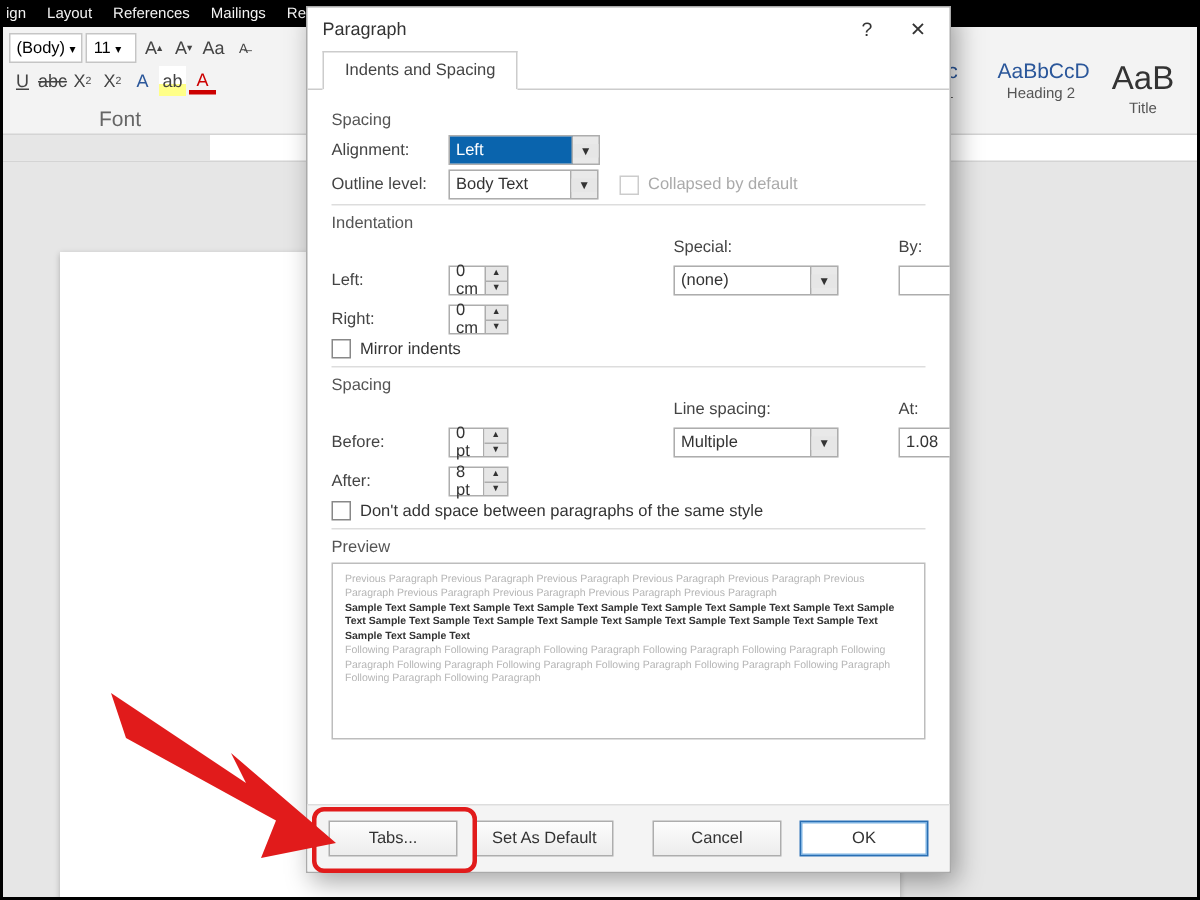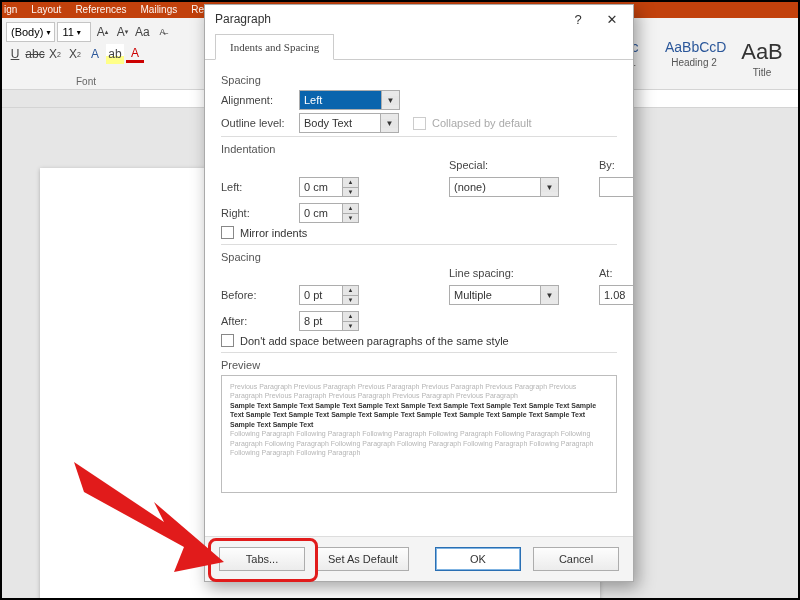--- a/index.html
+++ b/index.html
@@ -8,21 +8,21 @@
     font-family: "Segoe UI", Tahoma, sans-serif;
     font-size: 11px;
     background: #fff;
     overflow: hidden;
     width: 800px;
     height: 600px;
     position: relative;
   }
   
   .ribbon-tabs {
-    background: #c2410c;
+    background: #000000;
     color: #fff;
     height: 18px;
     display: flex;
     align-items: center;
     padding-left: 4px;
     gap: 14px;
     font-size: 10px;
     overflow: hidden;
     white-space: nowrap;
   }
@@ -51,25 +51,25 @@
     align-items: center;
     justify-content: center;
     width: 18px; height: 20px;
     font-size: 12px;
     color: #444;
   }
   .font-group { display: flex; flex-direction: column; gap: 2px; width: 195px;}
   .font-row { display: flex; align-items: center; gap: 2px; }
   .group-label {
     text-align: left;
-    font-size: 10px;
+    font-size: 14px;
     color: #666;
     position: absolute;
     bottom: 2px;
-    left: 76px;
+    left: 66px;
   }
   .styles-block {
     position: absolute;
     right: 6px;
     top: 18px;
     display: flex;
     gap: 4px;
     align-items: flex-start;
   }
   .style-tile {
@@ -131,21 +131,20 @@
   .titlebar .tb-btn {
     width: 34px; height: 24px;
     display: inline-flex; align-items: center; justify-content: center;
     font-size: 13px; color: #333;
   }
   .tabstrip {
     display: flex;
     border-bottom: 1px solid #ccc;
     padding: 0 10px;
     gap: 14px;
-    font-family: Liberation Serif, serif;
   }
   .tabstrip .tab {
     padding: 6px 14px 6px 14px;
     border: 1px solid transparent;
     border-bottom: none;
     font-size: 11px;
     position: relative;
     top: 1px;
     background: #fff;
     color: #444;
@@ -191,21 +190,21 @@
   .combo .drop {
     width: 17px;
     display:flex; align-items:center; justify-content:center;
     font-size: 8px;
     background: #e6e6e6;
   }
   .combo.sel .val { background:#0a64ad; color:#fff; }
   .spin {
     display:inline-flex;
     border:1px solid #adadad;
-    height:20px; width:60px;
+    height:20px; width:40px;
   }
   .spin .val {
     flex:1; padding:0 4px; display:flex; align-items:center;
     border-right:1px solid #adadad; background:#fff;
   }
   .spin .arrows {
     width:15px; display:flex; flex-direction:column;
   }
   .spin .arrows span{
     flex:1; display:flex; align-items:center; justify-content:center;
@@ -497,22 +496,22 @@
       <div>Previous Paragraph Previous Paragraph Previous Paragraph Previous Paragraph Previous Paragraph Previous Paragraph Previous Paragraph Previous Paragraph Previous Paragraph Previous Paragraph</div>
       <div class="bold">Sample Text Sample Text Sample Text Sample Text Sample Text Sample Text Sample Text Sample Text Sample Text Sample Text Sample Text Sample Text Sample Text Sample Text Sample Text Sample Text Sample Text Sample Text Sample Text</div>
       <div>Following Paragraph Following Paragraph Following Paragraph Following Paragraph Following Paragraph Following Paragraph Following Paragraph Following Paragraph Following Paragraph Following Paragraph Following Paragraph Following Paragraph Following Paragraph</div>
     </div>
   </div>
 
   <div class="dlg-buttons">
     <div class="btn">Tabs...</div>
     <div class="btn">Set As Default</div>
     <div class="spacer"></div>
+    <div class="btn">Cancel</div>
     <div class="btn primary">OK</div>
-    <div class="btn">Cancel</div>
   </div>
 </div>
 
 <div class="highlight-rect"></div>
 <svg class="arrow" viewBox="0 0 170 130">
   <polygon points="10,10 100,70 90,50 160,110 110,120 120,95 20,40" fill="#e11b1b"></polygon>
 </svg>
 <div class="frame"></div>
 
 </body></html>

